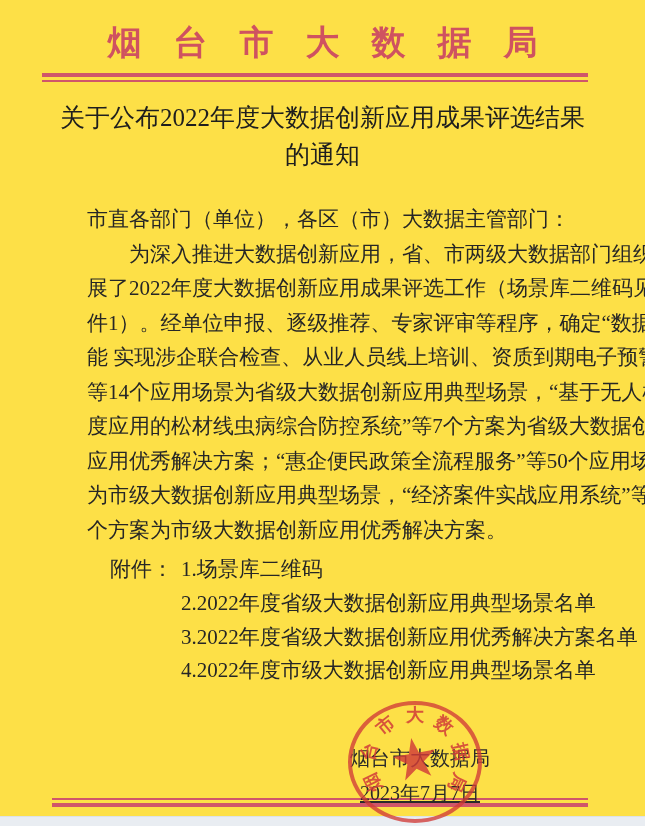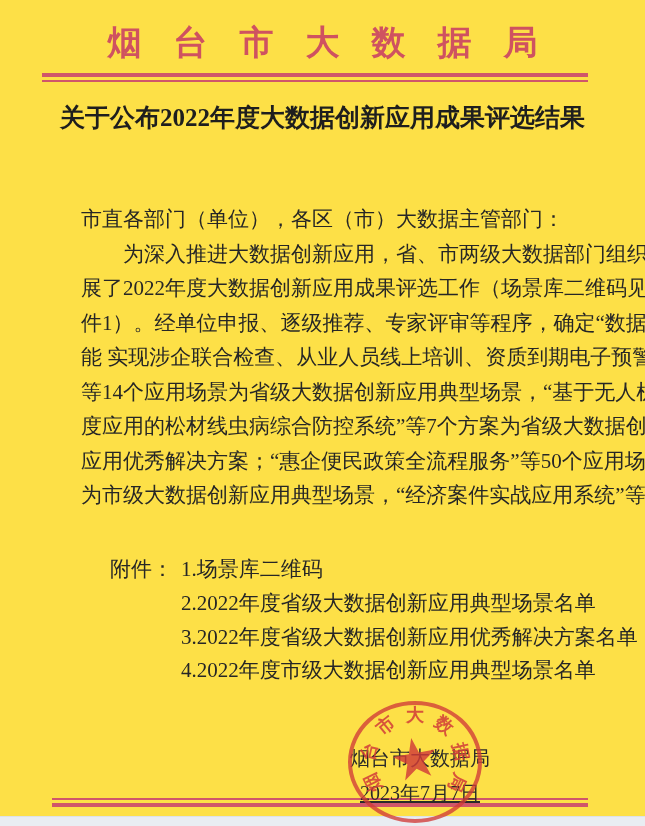--- a/index.html
+++ b/index.html
@@ -20,26 +20,26 @@
   }
   .header-rule{
     position:absolute;left:42px;top:73px;width:546px;height:3px;
     border-top:4px solid #d0566a;
     border-bottom:2px solid #d0566a;
   }
   
   .doc-title{
     position:absolute;top:99px;left:0;width:100%;
     text-align:center;
-    font-size:25px;font-weight:bold;line-height:37px;
+    font-size:25px;font-weight:normal;line-height:37px;
     color:#1e1e1e;
   }
   
   .body-block{
-    position:absolute;left:81px;top:202px;width:488px;
+    position:absolute;left:87px;top:202px;width:488px;
     font-size:21px;line-height:34.5px;color:#262626;
   }
   .body-line{white-space:nowrap;}
   
   .attachments{
     position:absolute;left:110px;top:553px;
     font-size:21px;line-height:33.8px;color:#262626;
     display:flex;align-items:flex-start;
   }
   .attachments .label{white-space:nowrap;margin-right:8px;}
@@ -91,33 +91,35 @@
 <body>
 
 <div class="page">
 
   <div class="agency-title">烟台市大数据局</div>
 
   <div class="header-rule"></div>
 
   <div class="doc-title">
     <div>关于公布2022年度大数据创新应用成果评选结果</div>
+    <div>的通知</div>
   </div>
 
   <div class="body-block">
     <div class="body-line">市直各部门（单位），各区（市）大数据主管部门：</div>
     <div>
         <div class="body-line">　　为深入推进大数据创新应用，省、市两级大数据部门组织开</div>
         <div class="body-line">展了2022年度大数据创新应用成果评选工作（场景库二维码见附</div>
         <div class="body-line">件1）。经单位申报、逐级推荐、专家评审等程序，确定“数据赋</div>
         <div class="body-line">能 实现涉企联合检查、从业人员线上培训、资质到期电子预警”</div>
         <div class="body-line">等14个应用场景为省级大数据创新应用典型场景，“基于无人机深</div>
         <div class="body-line">度应用的松材线虫病综合防控系统”等7个方案为省级大数据创新</div>
         <div class="body-line">应用优秀解决方案；“惠企便民政策全流程服务”等50个应用场景</div>
         <div class="body-line">为市级大数据创新应用典型场景，“经济案件实战应用系统”等50</div>
+        <div class="body-line">个方案为市级大数据创新应用优秀解决方案。</div>
       </div>
   </div>
 
   <div class="attachments">
     <div class="label">附件：</div>
     <div>
         <div class="attachment-item">1.场景库二维码</div>
         <div class="attachment-item">2.2022年度省级大数据创新应用典型场景名单</div>
         <div class="attachment-item">3.2022年度省级大数据创新应用优秀解决方案名单</div>
         <div class="attachment-item">4.2022年度市级大数据创新应用典型场景名单</div>

